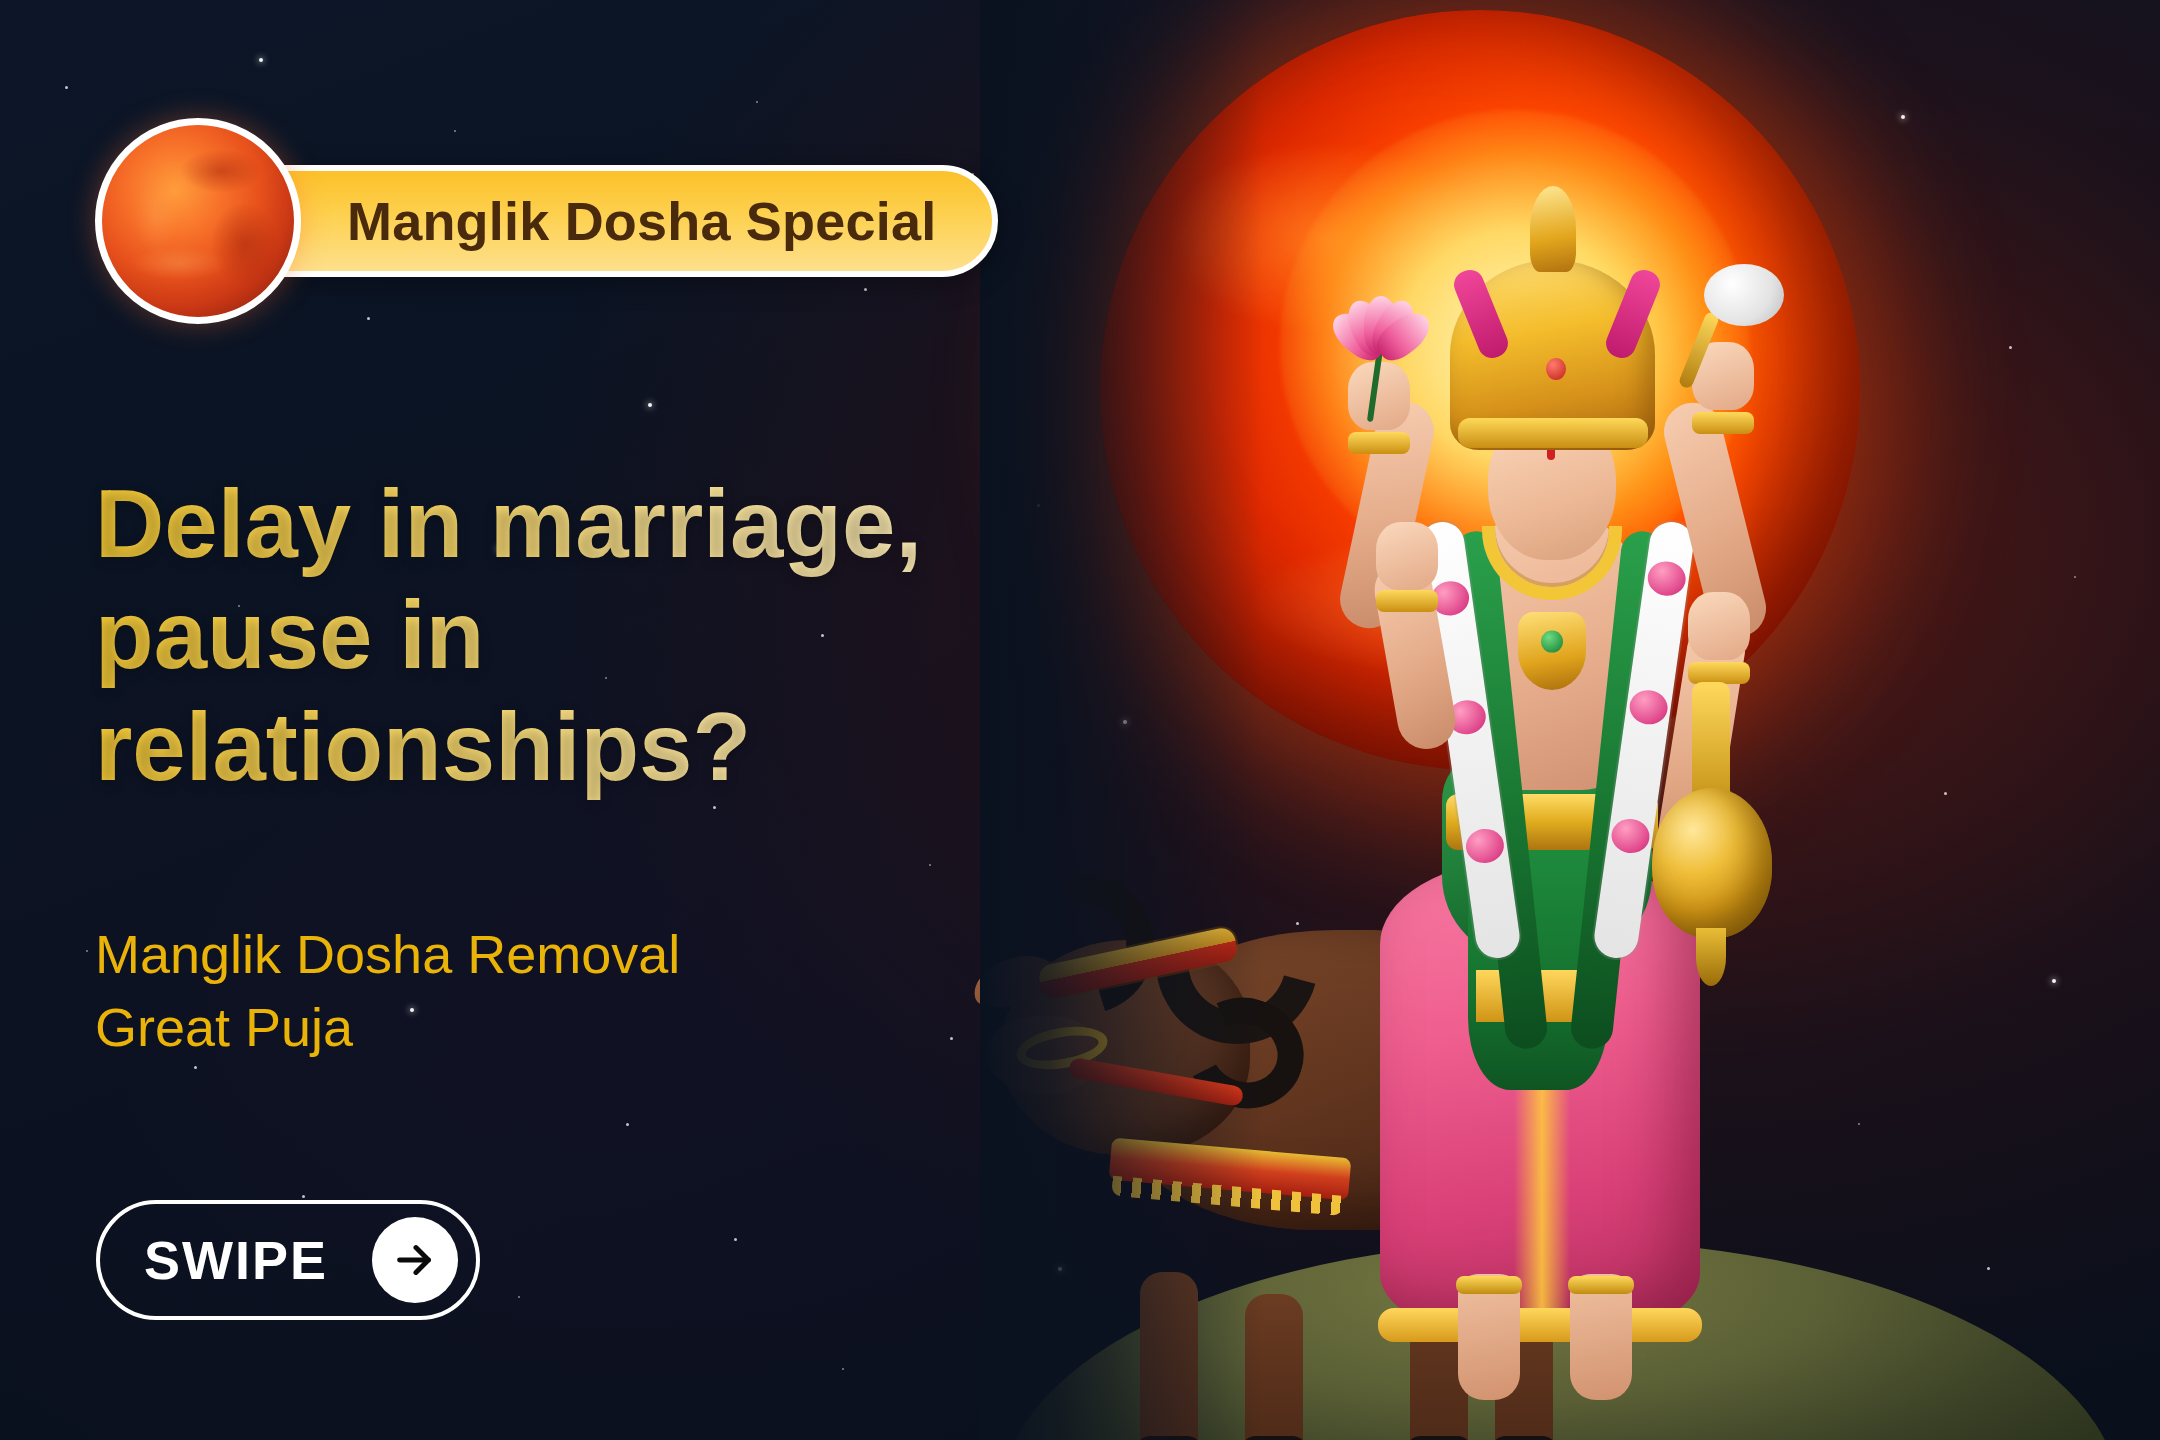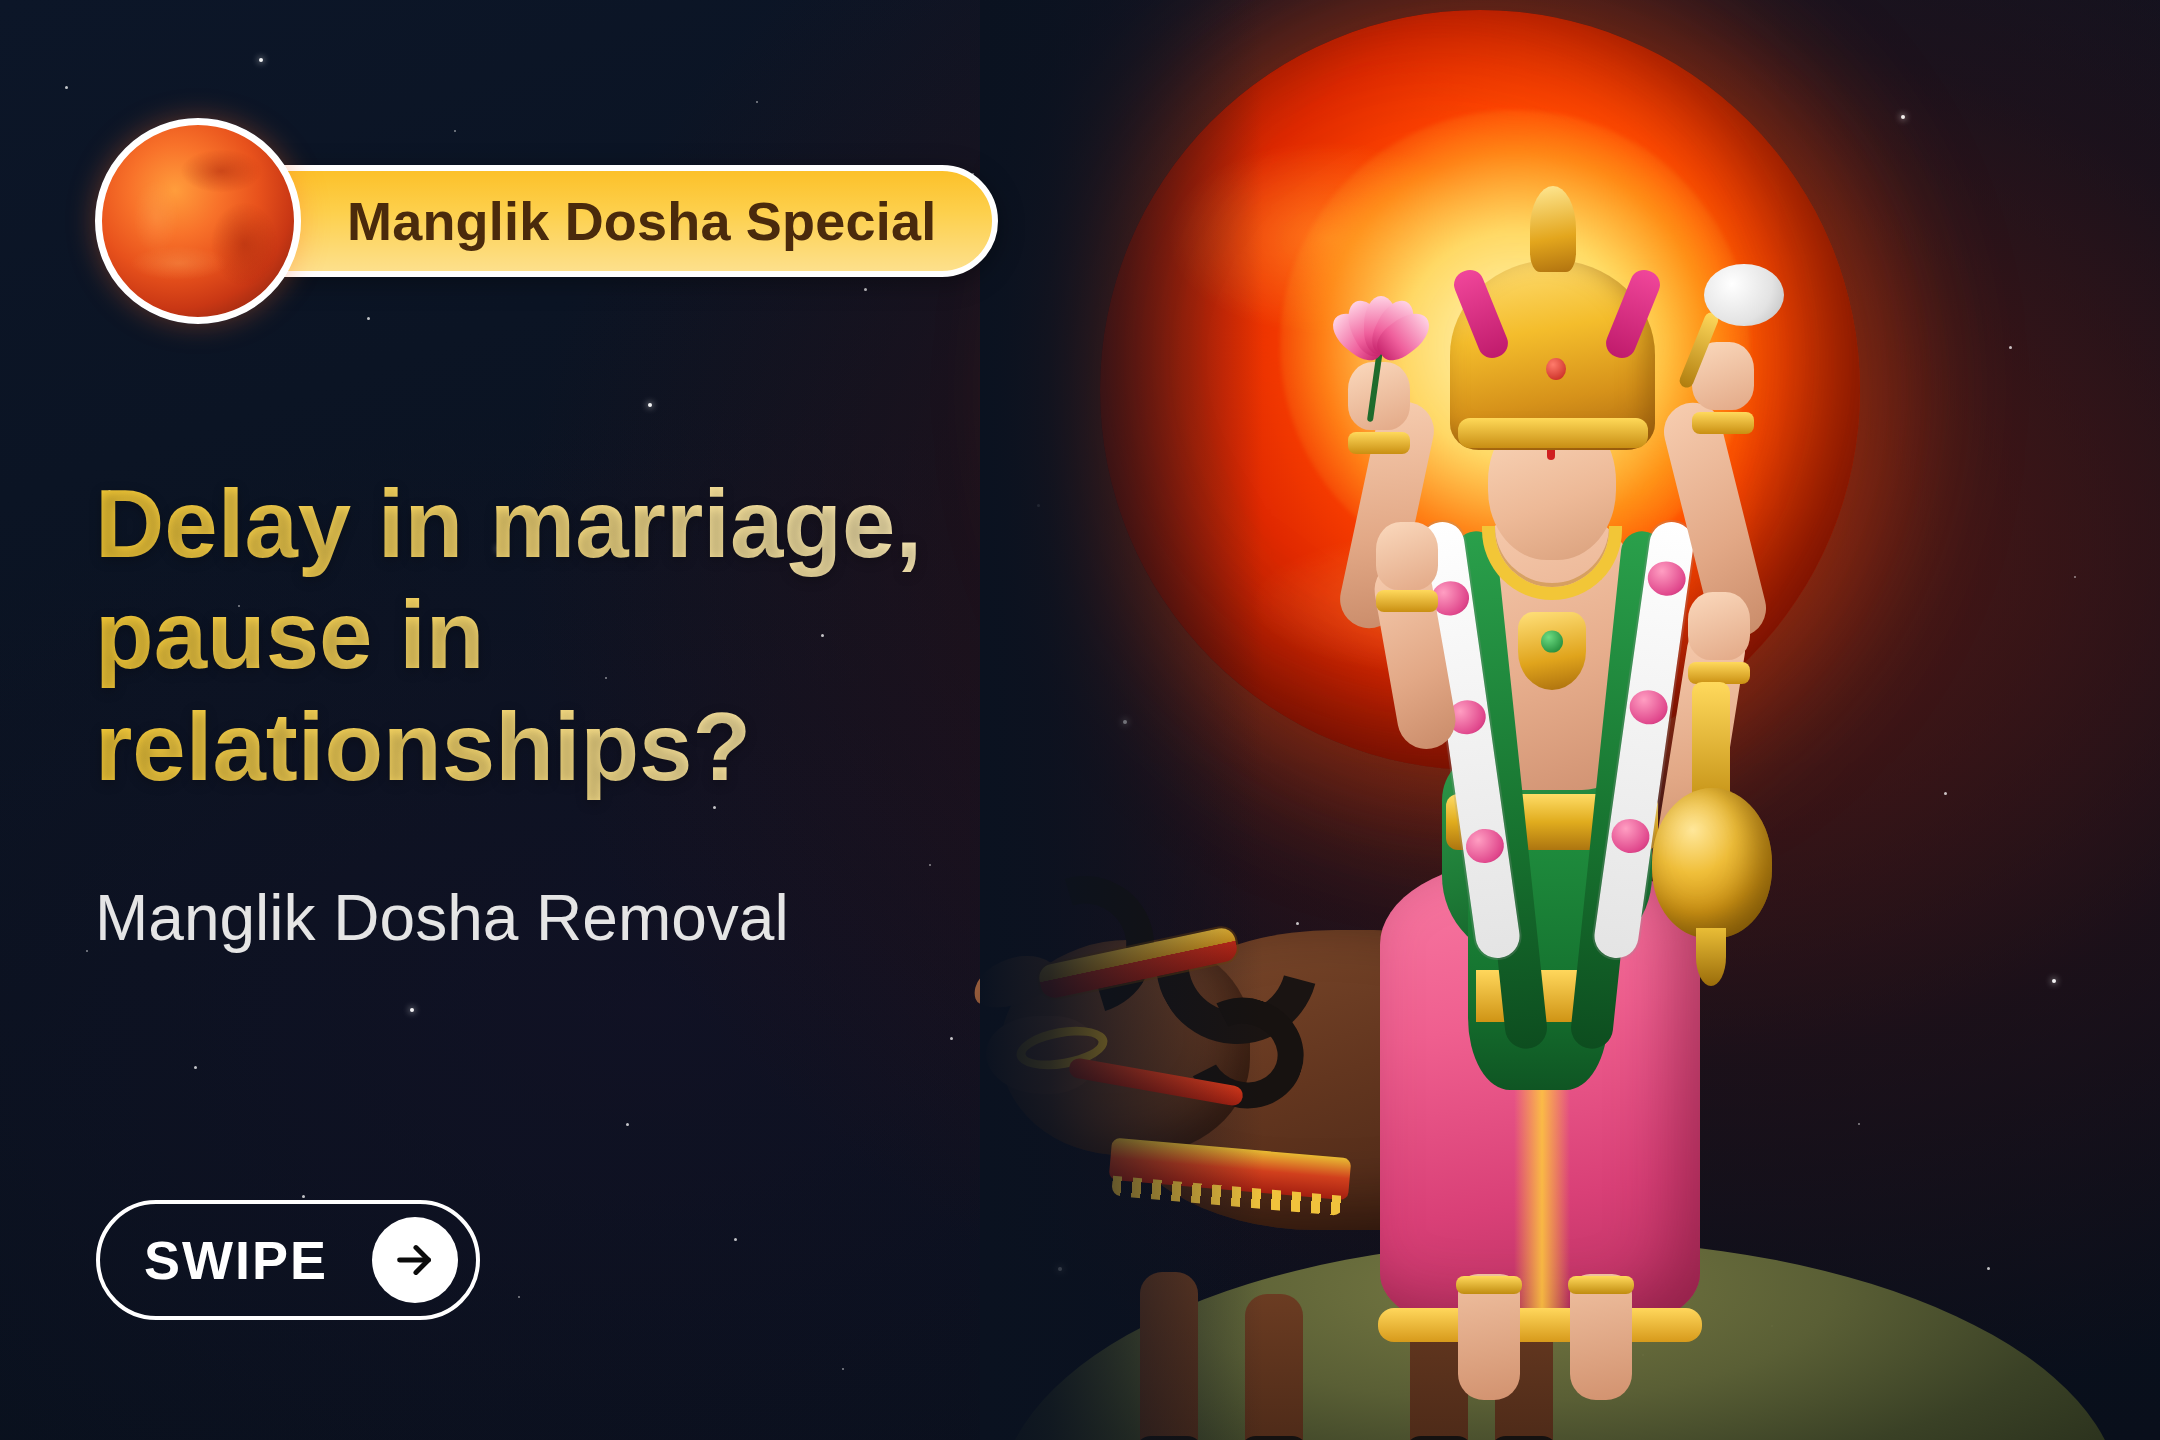--- a/index.html
+++ b/index.html
@@ -411,24 +411,24 @@
     font-size:96px; font-weight:700; line-height:1.16;
     background:linear-gradient(95deg,#f7cb34 0%,#f9d55a 28%,#fbe49a 62%,#fdf0c7 100%);
     -webkit-background-clip:text; background-clip:text;
     -webkit-text-fill-color:transparent; color:transparent;
     text-shadow:0 3px 12px rgba(0,0,0,.25);
   }
   .headline span{ display:block; }
 
   
   .subhead{
-    position:absolute; left:95px; top:875px;
+    position:absolute; left:95px; top:918px;
     width:950px;
-    font-size:64px; font-weight:400; line-height:1.35;
-    color:#e5e5e5;
+    font-size:54px; font-weight:400; line-height:1.35;
+    color:#eab308;
   }
   .subhead span{ display:block; }
 
   
   .swipe{
     position:absolute; left:96px; top:1200px;
     width:384px; height:120px;
     display:flex; align-items:center; justify-content:space-between;
     padding:0 18px 0 44px;
     border:4px solid #ffffff;
@@ -609,20 +609,21 @@
     </div>
 
     <h1 class="headline">
       <span>Delay in marriage,</span>
       <span>pause in</span>
       <span>relationships?</span>
     </h1>
 
     <h2 class="subhead">
       <span>Manglik Dosha Removal</span>
+      <span>Great Puja</span>
     </h2>
 
     <div class="swipe" role="button" tabindex="0">
       <span class="swipe-label">SWIPE</span>
       <span class="swipe-arrow">
         <svg width="46" height="46" viewBox="0 0 24 24" fill="none" stroke="#0b0b0b" stroke-width="2.6" stroke-linecap="round" stroke-linejoin="round" aria-hidden="true">
           <line x1="4" y1="12" x2="19" y2="12"></line>
           <polyline points="12.5,5.5 19,12 12.5,18.5"></polyline>
         </svg>
       </span>

